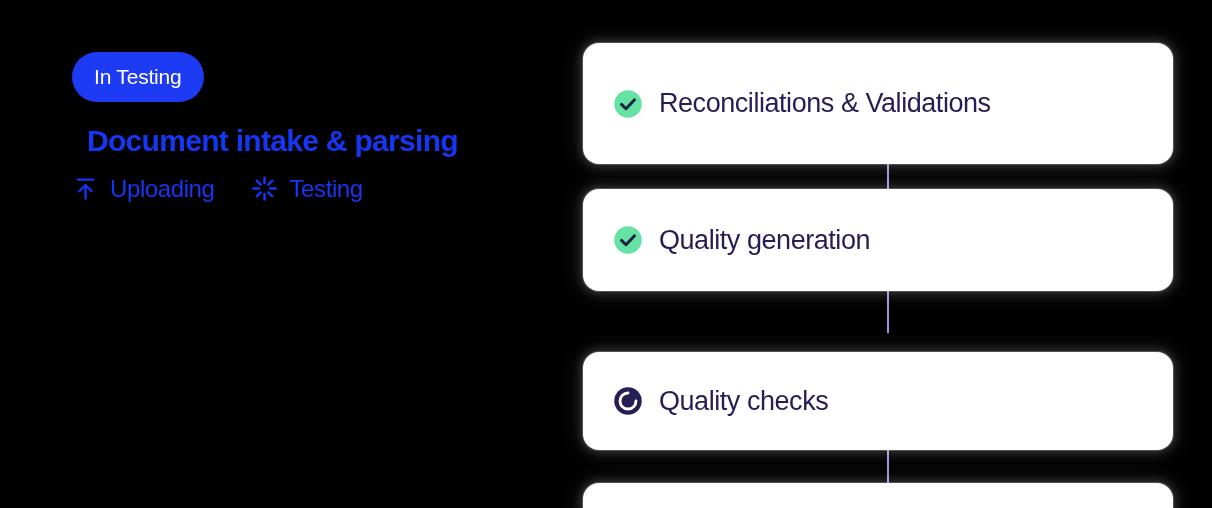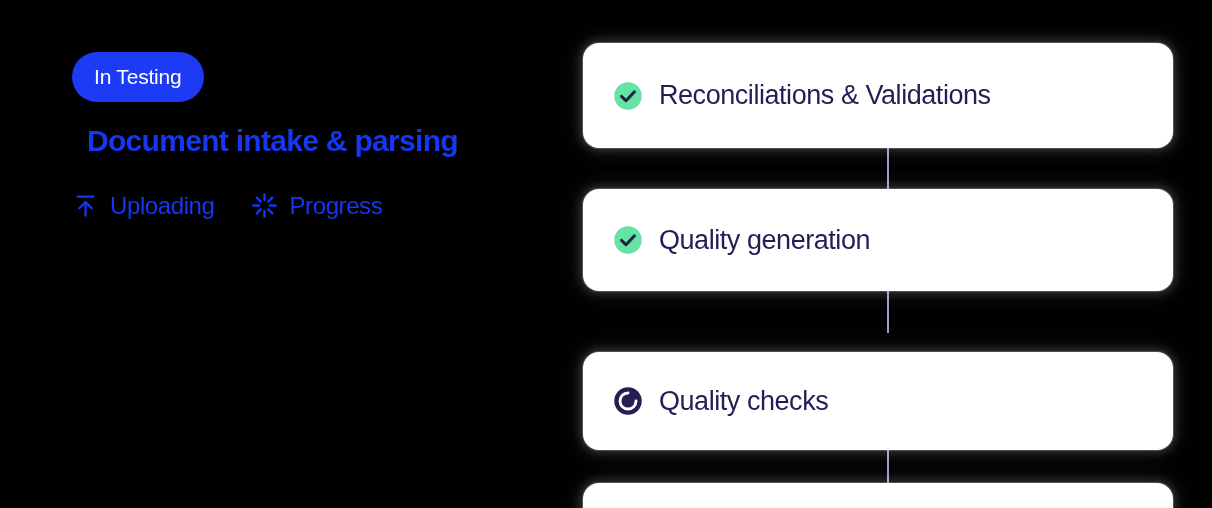--- a/index.html
+++ b/index.html
@@ -41,21 +41,21 @@
     color:#1537f4;
     font-size:30px;
     font-weight:bold;
     letter-spacing:-0.7px;
     line-height:1.1;
     white-space:nowrap;
     margin-left:15px;
   }
 
   .meta-row {
-    margin-top:35px;
+    margin-top:18px;
     display:flex;
     align-items:flex-end;
     gap:37px;
   }
 
   .meta-item {
     display:flex;
     align-items:center;
     gap:11px;
     color:#1537f4;
@@ -98,21 +98,21 @@
     border-radius:16px;
     display:flex;
     align-items:center;
     padding-left:30px;
     z-index:1;
     box-shadow:
       0 0 0 1px rgba(255,255,255,0.20),
       0 0 10px 3px rgba(255,255,255,0.16),
       0 0 22px 6px rgba(255,255,255,0.07);
   }
-  .card.card-1 { top:43px;  height:105px; }
+  .card.card-1 { top:43px;  height:121px; }
   .card.card-2 { top:189px; height:102px; }
   .card.card-3 { top:332px; height:98px;margin-top:20px; }
   .card.card-4 { top:483px; height:80px; }
 
   .card-inner {
     display:flex;
     align-items:center;
     gap:16px;
   }
 
@@ -161,21 +161,21 @@
             <line x1="12" y1="2.2" x2="12" y2="7.1"></line>
             <line x1="12" y1="16.9" x2="12" y2="21.8"></line>
             <line x1="2.2" y1="12" x2="7.1" y2="12"></line>
             <line x1="16.9" y1="12" x2="21.8" y2="12"></line>
             <line x1="5.1" y1="5.1" x2="8.6" y2="8.6"></line>
             <line x1="15.4" y1="15.4" x2="18.9" y2="18.9"></line>
             <line x1="18.9" y1="5.1" x2="15.4" y2="8.6"></line>
             <line x1="8.6" y1="15.4" x2="5.1" y2="18.9"></line>
           </svg>
         </span>
-        <span>Progress</span>
+        <span>Testing</span>
       </div>
 
     </div>
   </div>
 
   <div class="flow">
 
     <div class="connector c1"></div>
     <div class="connector c2"></div>
     <div class="connector c3"></div>

